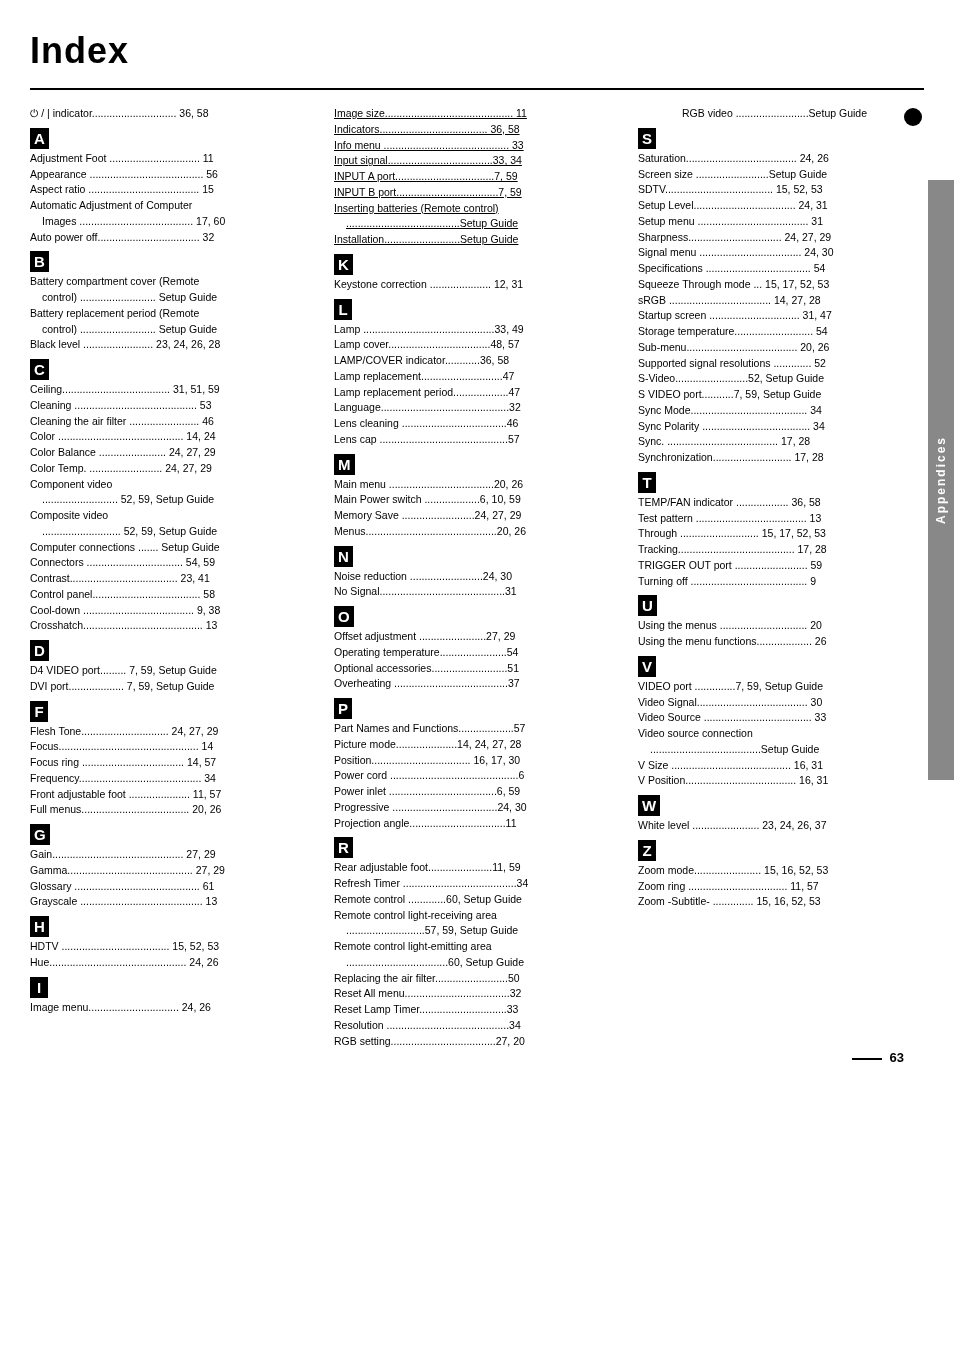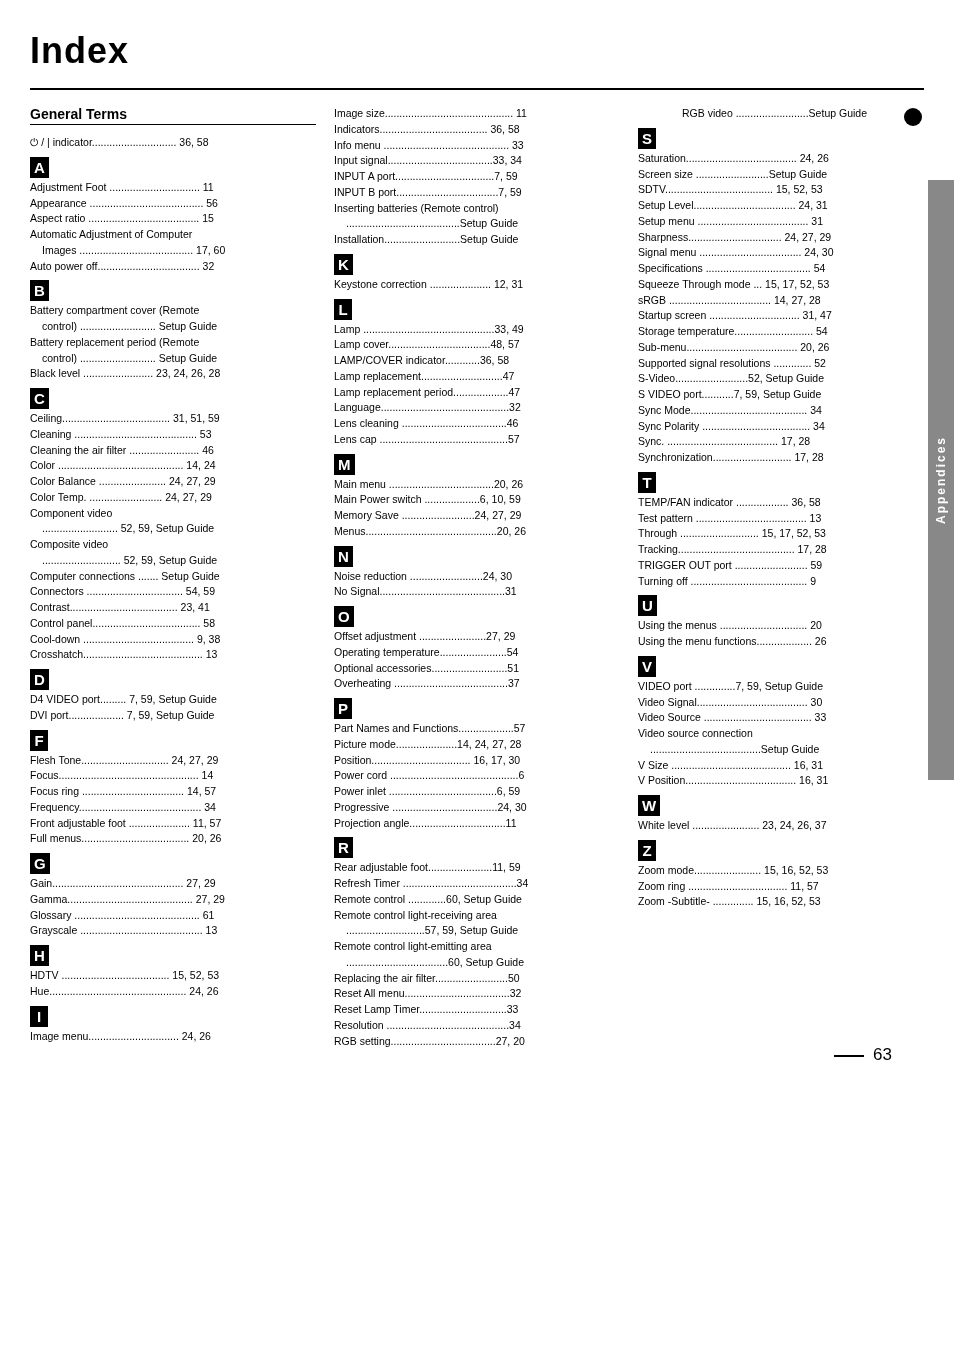--- a/index.html
+++ b/index.html
@@ -50,23 +50,23 @@
       color: #fff;
       font-size: 12px;
       font-weight: bold;
       letter-spacing: 2px;
     }
 
     
     .page-number-container {
       position: absolute;
       bottom: 20px;
-      right: 62px;
-      font-size: 17px;
-      font-weight: normal;
+      right: 50px;
+      font-size: 13px;
+      font-weight: bold;
     }
     .page-number-line {
       display: inline-block;
       width: 30px;
       height: 2px;
       background: #000;
       vertical-align: middle;
       margin-right: 4px;
     }
 
@@ -141,21 +141,20 @@
 <div class="page-container">
 
   <h1 class="page-title">Index</h1>
   <hr class="title-underline">
 
   <div class="circle-decoration"></div>
 
   <div class="columns">
 
     <div class="col">
-      <div class="general-terms-header">General Terms</div>
 
       <div class="letter-section">
         <div class="index-entry">⏻ / | indicator............................. 36, 58</div>
       </div>
 
       <div class="letter-section">
         <div class="letter-header">A</div>
         <div class="index-entry">Adjustment Foot ............................... 11</div>
         <div class="index-entry">Appearance ....................................... 56</div>
         <div class="index-entry">Aspect ratio ...................................... 15</div>
@@ -224,21 +223,21 @@
       </div>
 
       <div class="letter-section">
         <div class="letter-header">I</div>
         <div class="index-entry">Image menu............................... 24, 26</div>
       </div>
     </div>
 
     <div class="col">
 
-      <div style="margin-bottom:6px;">
+      <div style="margin-bottom:6px;text-decoration:underline;">
         <div class="index-entry">Image size............................................ 11</div>
         <div class="index-entry">Indicators..................................... 36, 58</div>
         <div class="index-entry">Info menu ........................................... 33</div>
         <div class="index-entry">Input signal....................................33, 34</div>
         <div class="index-entry">INPUT A port..................................7, 59</div>
         <div class="index-entry">INPUT B port...................................7, 59</div>
         <div class="index-entry">Inserting batteries (Remote control)</div>
         <div class="index-entry indented">.......................................Setup Guide</div>
         <div class="index-entry">Installation..........................Setup Guide</div>
       </div>

